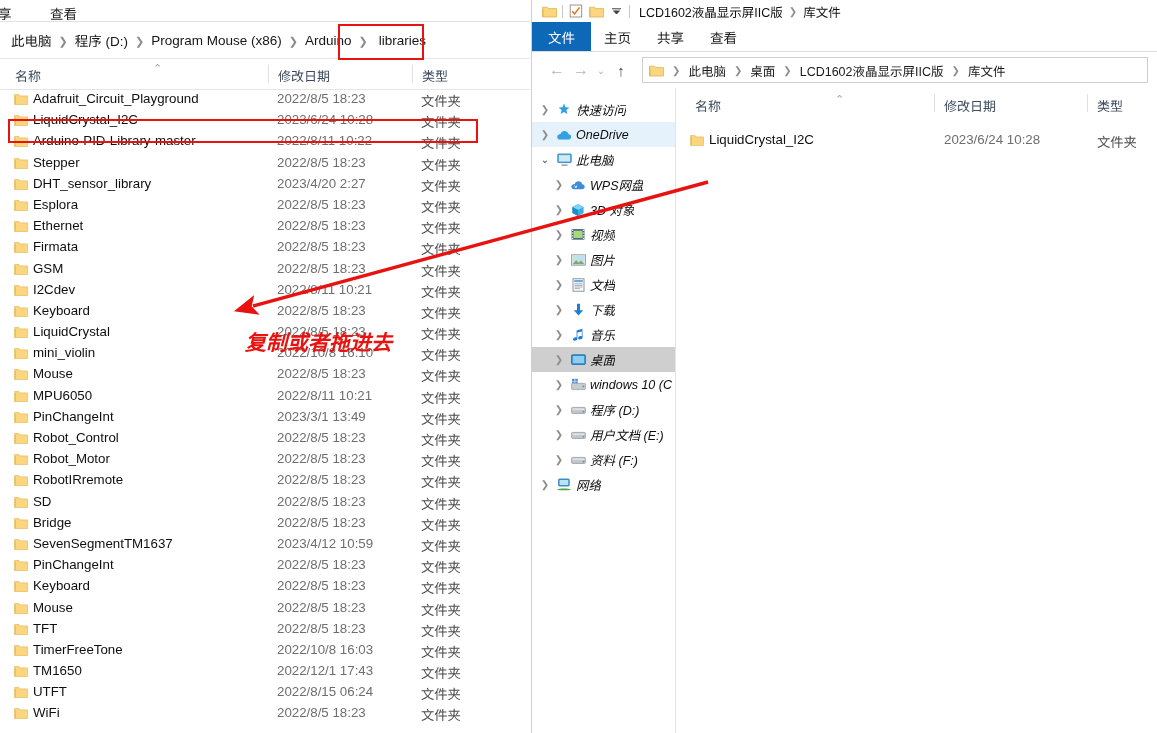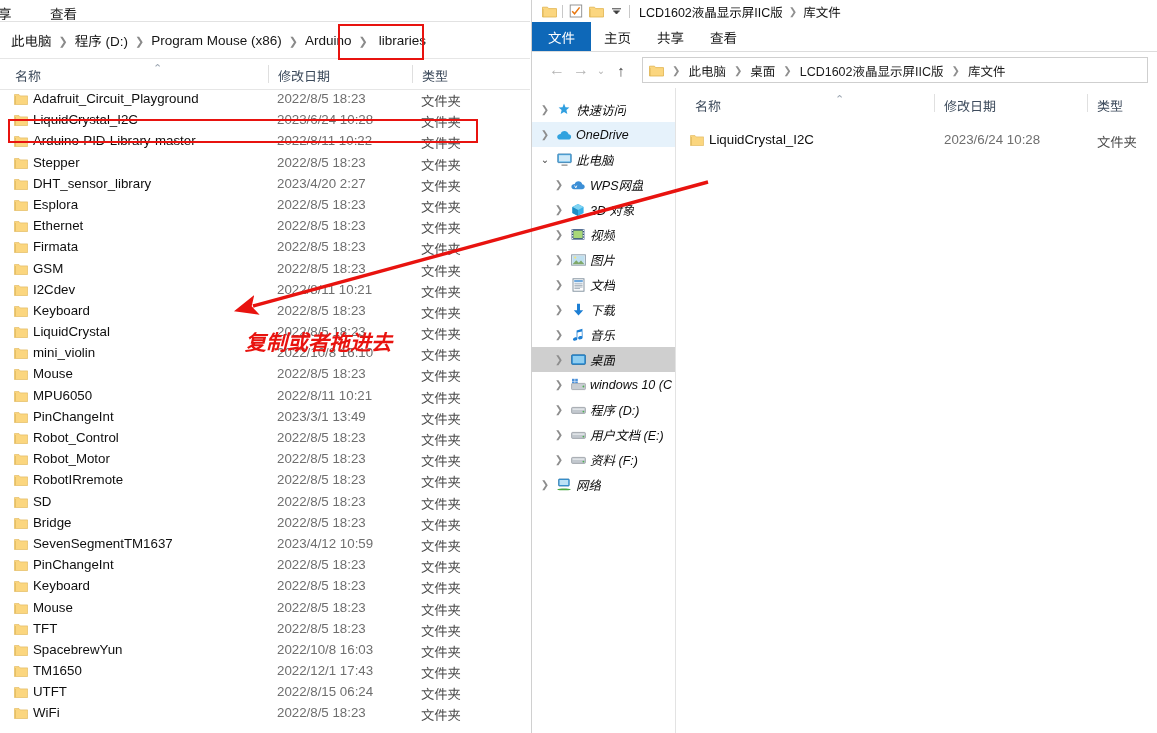--- a/index.html
+++ b/index.html
@@ -410,21 +410,21 @@
         <span class="fname">TFT</span>
         <span class="fdate">2022/8/5 18:23</span>
         <span class="ftype">文件夹</span>
       </div>
       <div class="l-row">
         <span class="folder-ico"><svg width="14" height="12" viewBox="0 0 14 12">
             <path d="M0.4 1.6h4.6l1.1 1.3h7.5v8.6H0.4z" fill="#fbd67f" stroke="#e3bb63" stroke-width="0.7"></path>
             <path d="M1.3 11.2V3.2" stroke="#ddb css" stroke-width="0"></path>
             <path d="M1.35 11.2V3.0" stroke="#d9b054" stroke-width="0.7"></path>
           </svg></span>
-        <span class="fname">SpacebrewYun</span>
+        <span class="fname">TimerFreeTone</span>
         <span class="fdate">2022/10/8 16:03</span>
         <span class="ftype">文件夹</span>
       </div>
       <div class="l-row">
         <span class="folder-ico"><svg width="14" height="12" viewBox="0 0 14 12">
             <path d="M0.4 1.6h4.6l1.1 1.3h7.5v8.6H0.4z" fill="#fbd67f" stroke="#e3bb63" stroke-width="0.7"></path>
             <path d="M1.3 11.2V3.2" stroke="#ddb css" stroke-width="0"></path>
             <path d="M1.35 11.2V3.0" stroke="#d9b054" stroke-width="0.7"></path>
           </svg></span>
         <span class="fname">TM1650</span>

